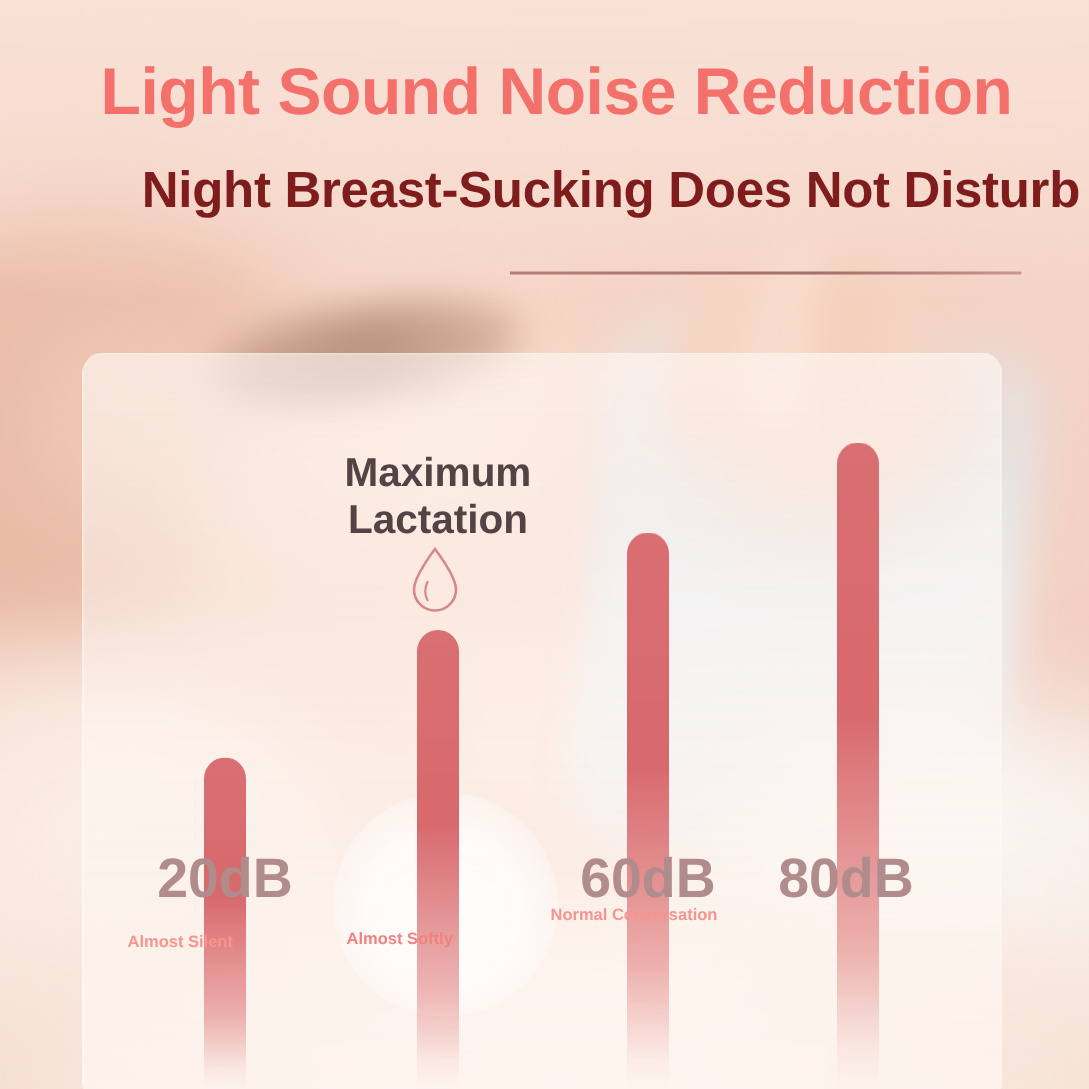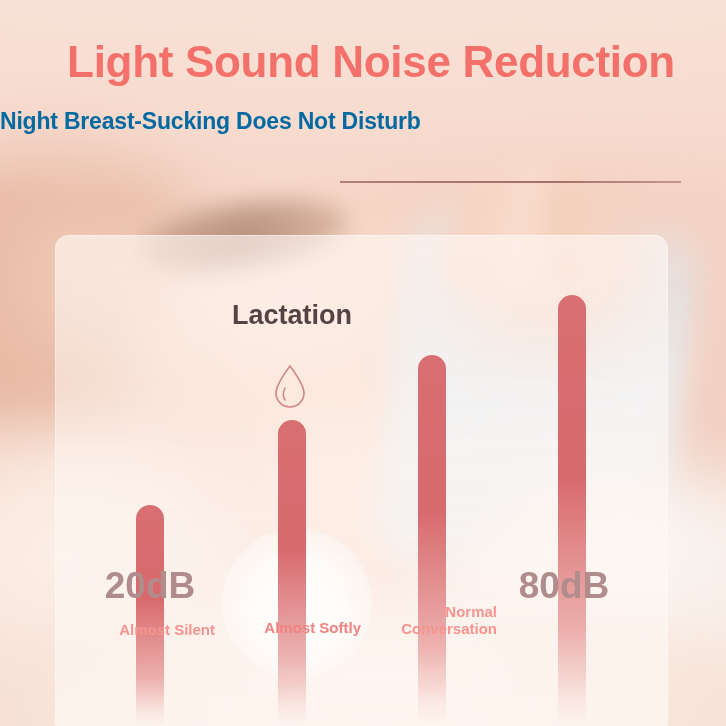--- a/index.html
+++ b/index.html
@@ -57,22 +57,22 @@
            background:linear-gradient(180deg, rgba(246,212,196,.55) 0%, rgba(246,216,201,.25) 28%,
                        rgba(250,232,222,.10) 55%, rgba(250,233,224,.30) 100%);}
 
   
   .header{position:absolute;left:0;right:0;top:0;height:200px;
           background:linear-gradient(180deg, rgba(249,226,216,.92) 0%, rgba(248,222,211,.62) 62%, rgba(248,222,211,0) 100%);
           pointer-events:none;}
   .title{position:absolute;left:0;right:8px;top:40px;text-align:center;
          font-size:44px;font-weight:bold;color:#f4716b;letter-spacing:-.3px;
          white-space:nowrap;line-height:1;margin-left:24px;}
-  .subtitle{position:absolute;left:0;right:6px;top:110px;text-align:left;
-         font-size:23px;font-weight:bold;color:#0369a1;letter-spacing:-.2px;
+  .subtitle{position:absolute;left:0;right:6px;top:110px;text-align:right;
+         font-size:34px;font-weight:bold;color:#7f1d1d;letter-spacing:-.2px;
          white-space:nowrap;line-height:1;}
   .divider{position:absolute;left:340px;top:181px;width:341px;height:2px;
          background:linear-gradient(90deg, rgba(160,96,96,.75), rgba(150,92,92,.85) 60%, rgba(160,100,100,.55));}
 
   
   .card{position:absolute;left:55px;top:235px;width:613px;height:500px;
         border-radius:14px;
         background:linear-gradient(180deg, rgba(255,250,247,.62) 0%, rgba(255,248,244,.50) 30%,
                     rgba(255,248,244,.58) 70%, rgba(255,248,244,.70) 100%);
         backdrop-filter:blur(2px);
@@ -85,21 +85,21 @@
 
   
   .bar{position:absolute;width:28px;border-radius:14px 14px 0 0;
        background:linear-gradient(180deg,#d96f72 0%, #d8696d 42%, rgba(222,120,120,.55) 78%,
                    rgba(232,160,158,.14) 94%, rgba(240,190,188,0) 100%);}
 
   
   .db{position:absolute;text-align:center;font-weight:bold;line-height:1;
       color:#b08c8c;font-size:37px;white-space:nowrap;}
   .db.hl{color:#c0585c;font-size:48px;}
-  .sub{position:absolute;text-align:right;font-weight:bold;font-size:15px;
+  .sub{position:absolute;text-align:left;font-weight:bold;font-size:11px;
        line-height:1.12;color:#f0837f;white-space:nowrap;}
   .sub.dark{color:#6d4f4c;}
   .sub.soft{color:#f6948f;}
   .sub.two{white-space:normal;width:130px;}
 
   
   .maxlac{position:absolute;left:196px;top:300px;width:192px;text-align:center;
           font-size:27px;font-weight:bold;color:#554244;line-height:1.16;}
   .drop{position:absolute;left:272px;top:363px;width:36px;height:46px;}
 </style>
@@ -135,28 +135,30 @@
   <div class="card"></div>
 
   <div class="glow"></div>
 
   <div class="bar" style="left:136px; top:505px; height:221px;"></div>
   <div class="bar" style="left:278px; top:420px; height:306px;"></div>
   <div class="bar" style="left:418px; top:355px; height:371px;"></div>
   <div class="bar" style="left:558px; top:295px; height:431px;"></div>
 
   <div class="maxlac">
+    <div>Maximum</div>
     <div>Lactation</div>
   </div>
 
   <svg class="drop" viewBox="0 0 36 46">
     <path d="M18 3 C18 3 4 21 4 30 A14 14 0 0 0 32 30 C32 21 18 3 18 3 Z" fill="none" stroke="#d4888a" stroke-width="1.7"></path>
     <path d="M13 25 C11 29 11 34 13 37" fill="none" stroke="#d4888a" stroke-width="1.5" stroke-linecap="round"></path>
   </svg>
 
   <div class="db" style="left:90px;  top:567px; width:120px;">20dB</div>
+  <div class="db" style="left:372px; top:567px; width:120px;">60dB</div>
   <div class="db" style="left:504px; top:567px; width:120px;">80dB</div>
 
   <div class="sub soft" style="left:85px;  top:590px; width:130px;margin-top:32px;">Almost Silent</div>
   <div class="sub" style="left:231px; top:620px; width:130px;">Almost Softly</div>
   <div class="sub soft two" style="left:367px; top:604px;">Normal Conversation</div>
 
 </div>
 
 </body></html>

